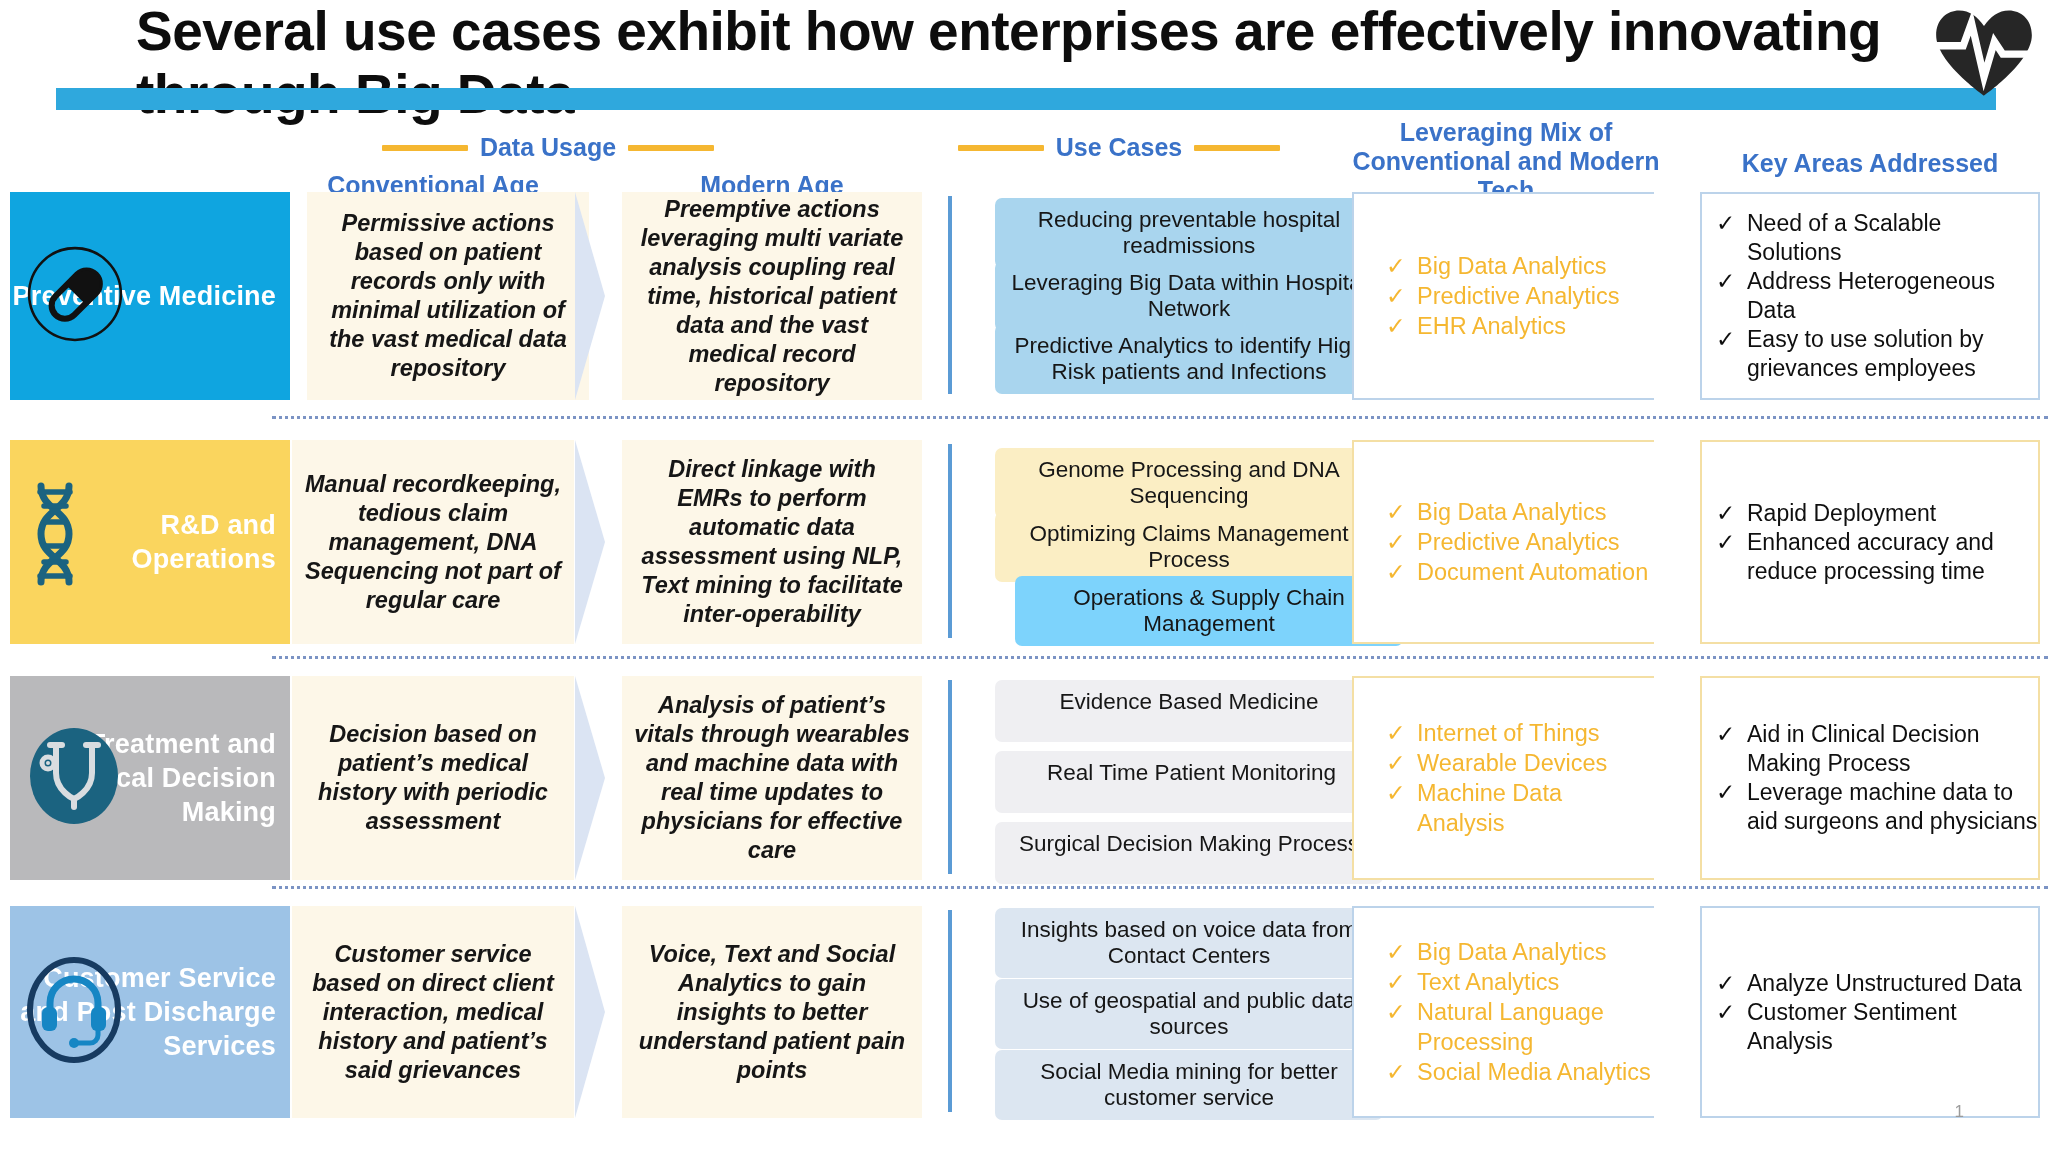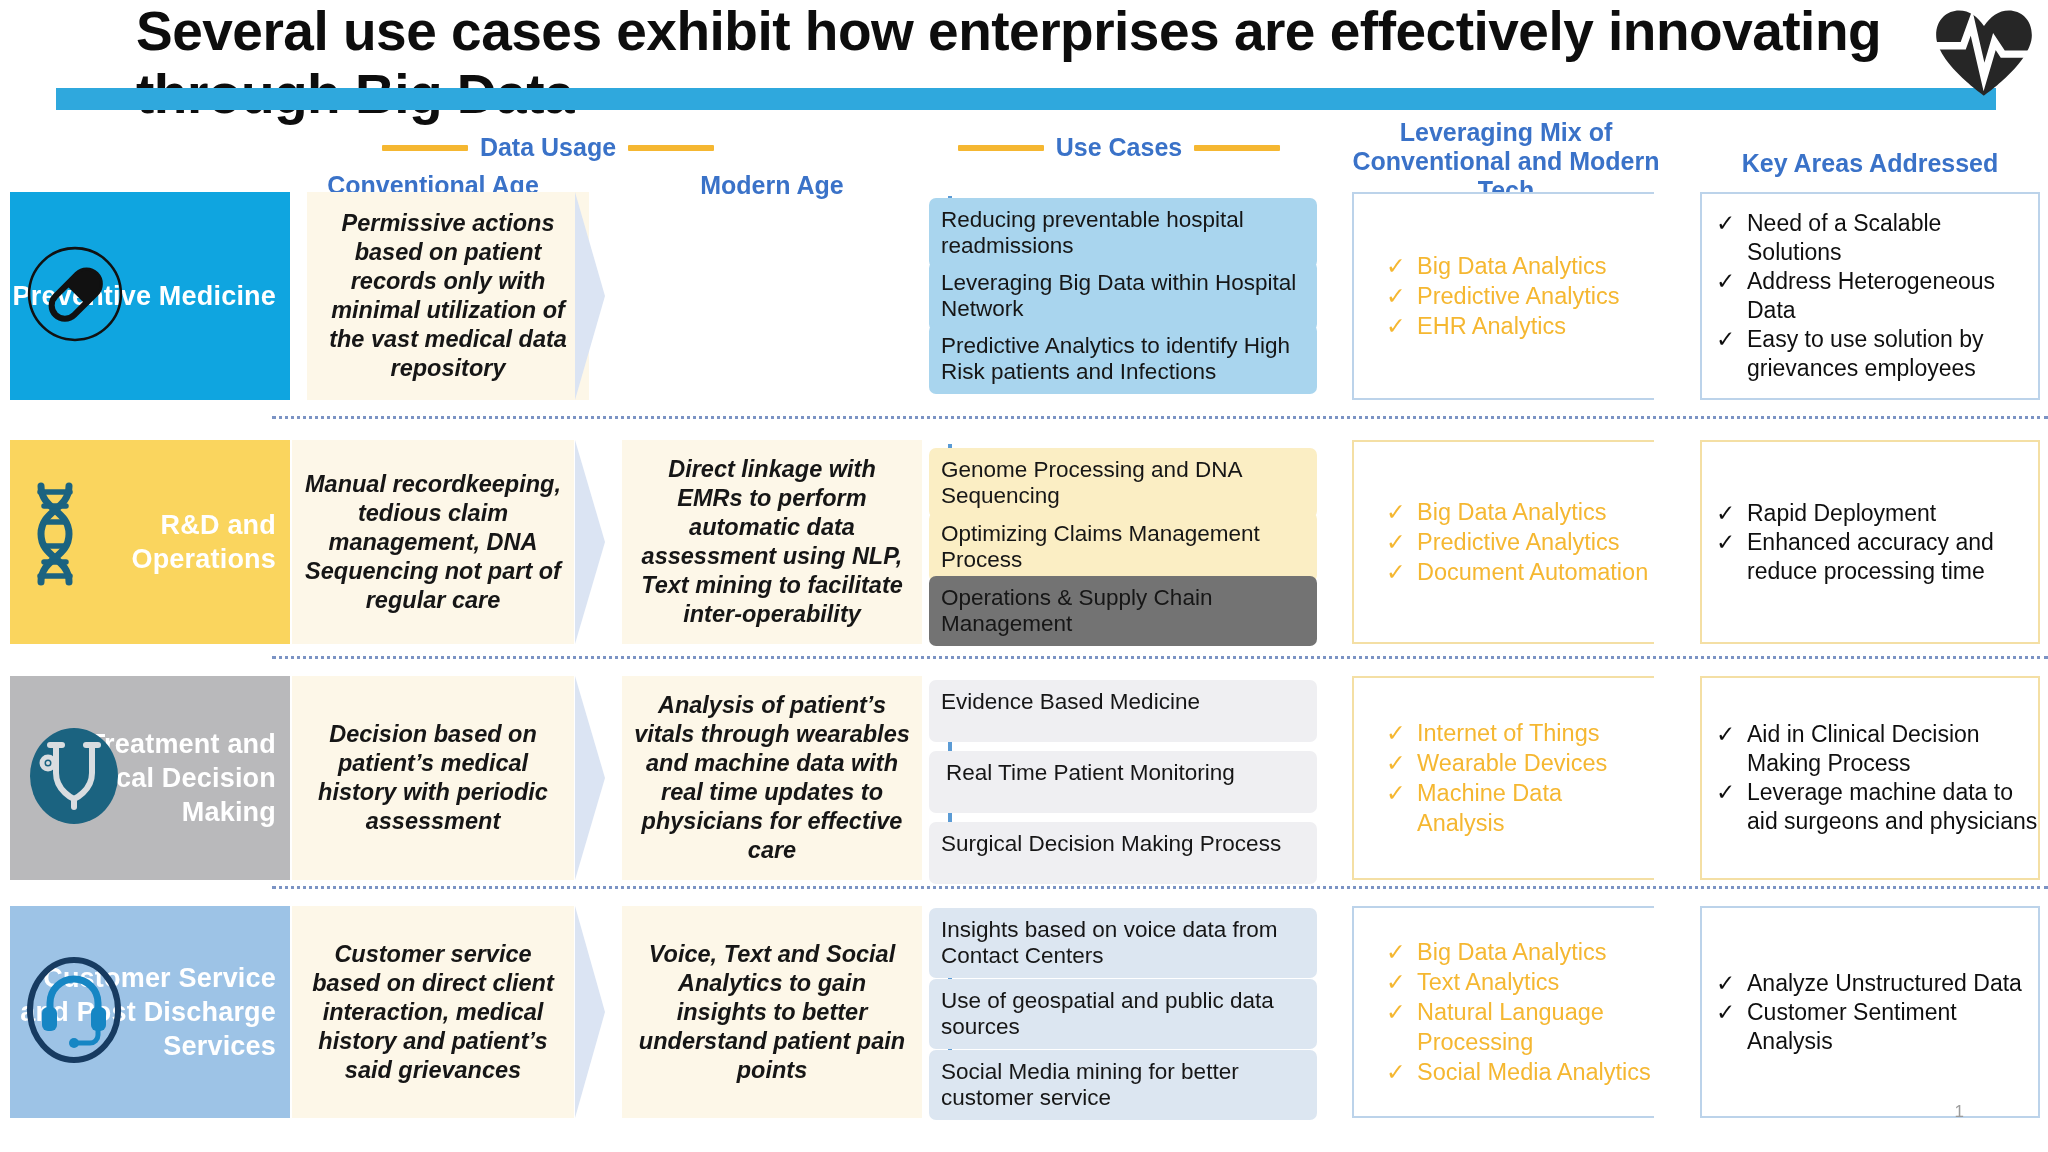--- a/index.html
+++ b/index.html
@@ -59,21 +59,21 @@
     background:#fdf7e8;
     display:flex;align-items:center;justify-content:center;
     box-sizing:border-box;padding:6px 12px;
   }
   .narr{
     font-style:italic;font-weight:bold;
     font-size:23.5px;line-height:29px;color:#161616;text-align:center;
   }
   .chev{position:absolute;left:575px;width:48px;}
 
-  .uses{position:absolute;left:921px;width:400px;}
+  .uses{position:absolute;left:987px;width:400px;text-align:center;}
   .uses-bar{position:absolute;left:948px;width:4px;background:#5b9bd5;}
   .use-pill{
     position:absolute;left:8px;width:388px;
     border-radius:7px;box-sizing:border-box;
     padding:9px 12px;
     font-size:22.5px;line-height:26px;color:#161616;
   }
 
   .tech{
     position:absolute;left:1352px;width:302px;
@@ -146,20 +146,23 @@
             </g>
           </svg></span>
         <span class="cat-label">Preventive Medicine</span>
       </div>
       <div class="conv" style="top: 0px; height: 208px; margin-left: 15px;">
         <div class="narr">Permissive actions based on patient records only with minimal utilization of the vast medical data repository</div>
       </div>
       <div class="chev" style="top: 0px; height: 208px;"><svg width="48" height="208" viewBox="0 0 48 208" preserveAspectRatio="none">
       <path d="M0 0 L30 104 L0 208 Z" fill="#dbe4f3"></path>
         </svg></div>
+      <div class="modern" style="top: 0px; height: 208px;">
+        <div class="narr">Preemptive actions leveraging multi variate analysis coupling real time, historical patient data and the vast medical record repository</div>
+      </div>
       <div class="uses-bar" style="top: 4px; height: 198px;"></div>
       <div class="uses" style="top: 0px; height: 208px;">
         <div class="use-pill" style="background: rgb(169, 213, 238); top: 6px; min-height: 59px;">Reducing preventable hospital readmissions</div>
         <div class="use-pill" style="background: rgb(169, 213, 238); top: 69px; min-height: 59px;">Leveraging Big Data within Hospital Network</div>
         <div class="use-pill" style="background: rgb(169, 213, 238); top: 132px; min-height: 59px;">Predictive Analytics to identify High Risk patients and Infections</div>
       </div>
       <div class="tech" style="top: 0px; height: 208px; border-top: 2px solid rgb(188, 211, 234); border-right: none; border-bottom: 2px solid rgb(188, 211, 234); border-left: 2px solid rgb(188, 211, 234); border-image: initial;">
         <ul class="ck-list">
           <li><span class="tick">✓</span><span>Big Data Analytics</span></li>
           <li><span class="tick">✓</span><span>Predictive Analytics</span></li>
@@ -199,21 +202,21 @@
       <div class="chev" style="top: 0px; height: 204px;"><svg width="48" height="204" viewBox="0 0 48 204" preserveAspectRatio="none">
       <path d="M0 0 L30 102 L0 204 Z" fill="#dbe4f3"></path>
         </svg></div>
       <div class="modern" style="top: 0px; height: 204px;">
         <div class="narr">Direct linkage with EMRs to perform automatic data assessment using NLP, Text mining to facilitate inter-operability</div>
       </div>
       <div class="uses-bar" style="top: 4px; height: 194px;"></div>
       <div class="uses" style="top: 0px; height: 204px;">
         <div class="use-pill" style="background: rgb(251, 238, 196); top: 8px; min-height: 60px;">Genome Processing and DNA Sequencing</div>
         <div class="use-pill" style="background: rgb(251, 238, 196); top: 72px; min-height: 60px;">Optimizing Claims Management Process</div>
-        <div class="use-pill" style="background: #737373; top: 136px; min-height: 60px;">Operations &amp; Supply Chain Management</div>
+        <div class="use-pill" style="background: #7dd3fc; top: 136px; min-height: 60px; margin-left: 20px;">Operations &amp; Supply Chain Management</div>
       </div>
       <div class="tech" style="top: 0px; height: 204px; border-top: 2px solid rgb(244, 223, 164); border-right: none; border-bottom: 2px solid rgb(244, 223, 164); border-left: 2px solid rgb(244, 223, 164); border-image: initial;">
         <ul class="ck-list">
           <li><span class="tick">✓</span><span>Big Data Analytics</span></li>
           <li><span class="tick">✓</span><span>Predictive Analytics</span></li>
           <li><span class="tick">✓</span><span>Document Automation</span></li>
         </ul>
       </div>
       <div class="keyareas" style="top: 0px; height: 204px; border: 2px solid rgb(244, 223, 164);">
         <ul class="ck-list">

